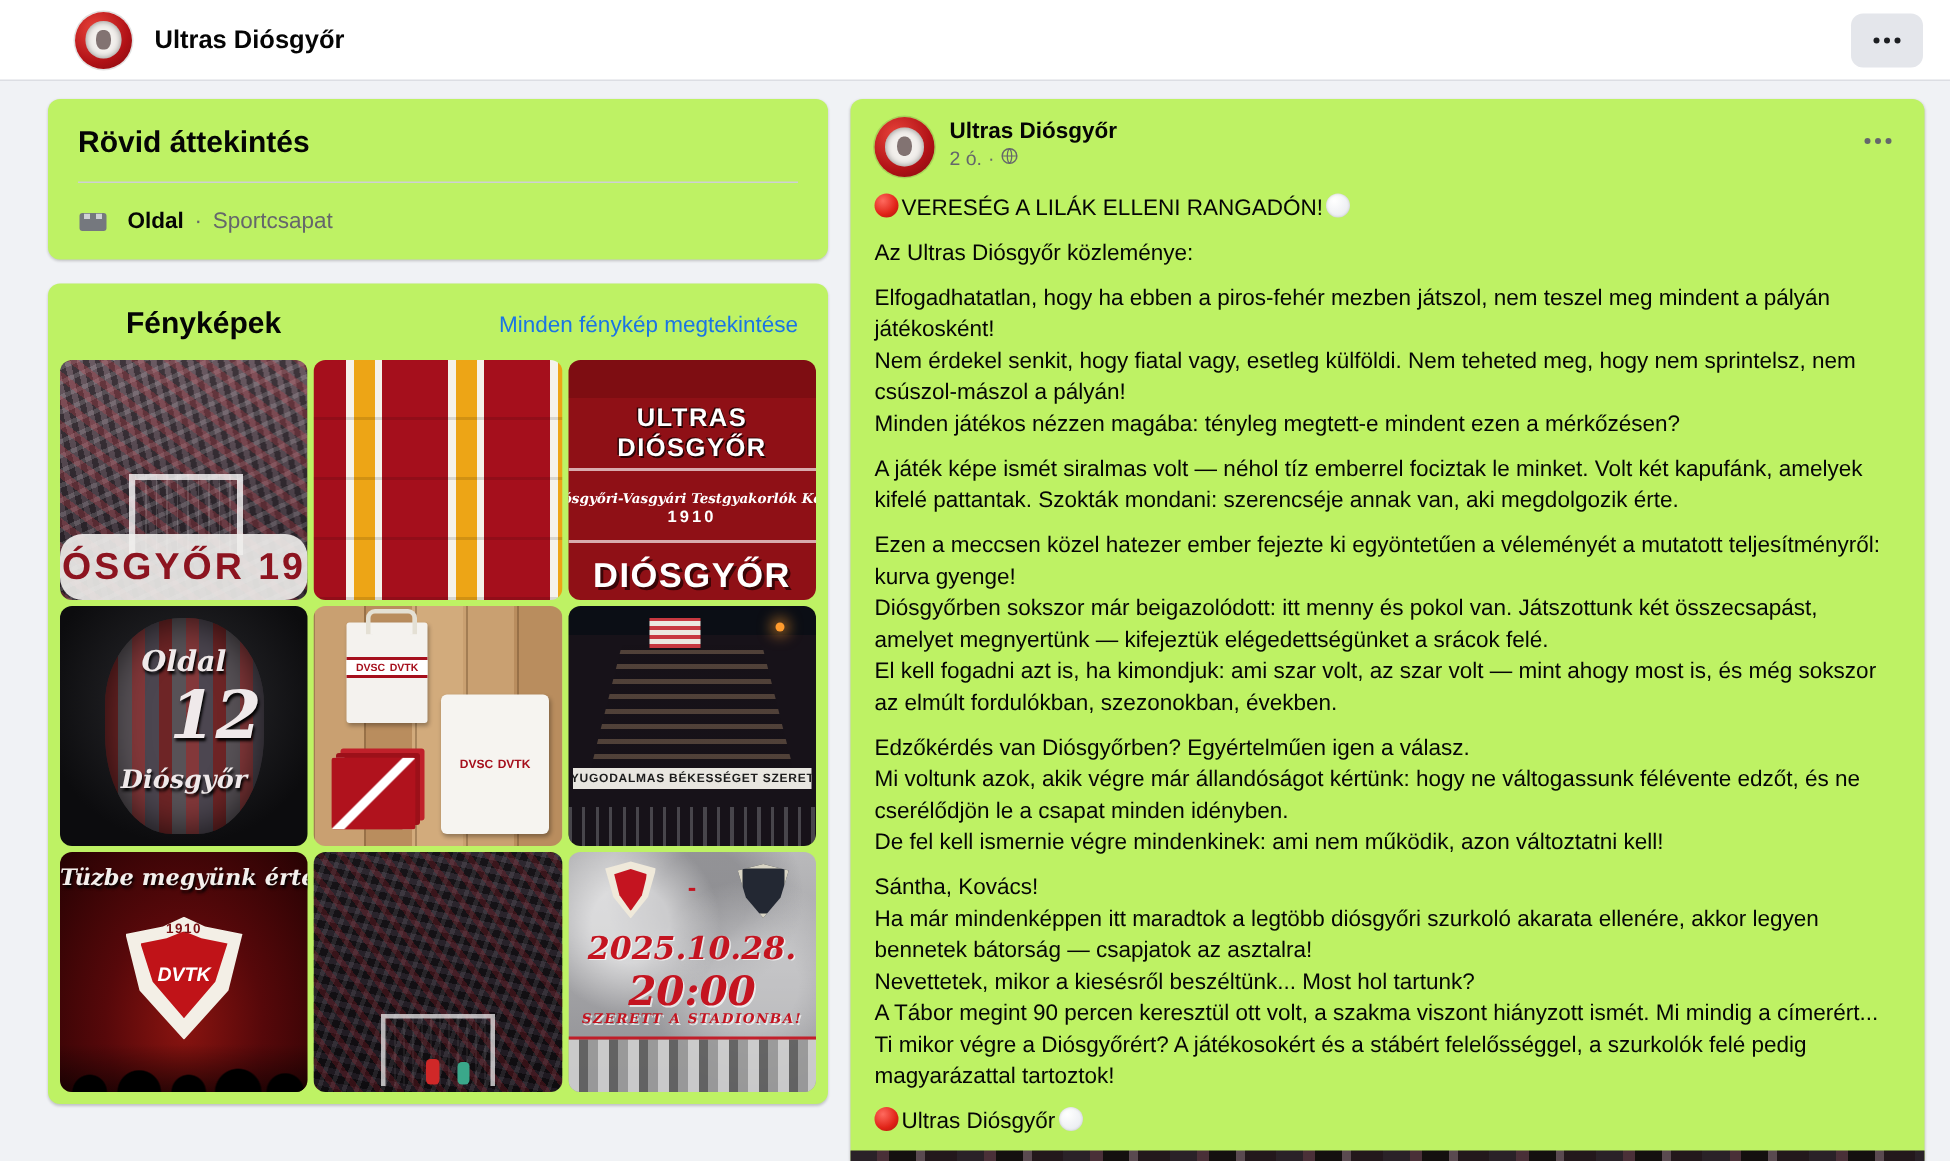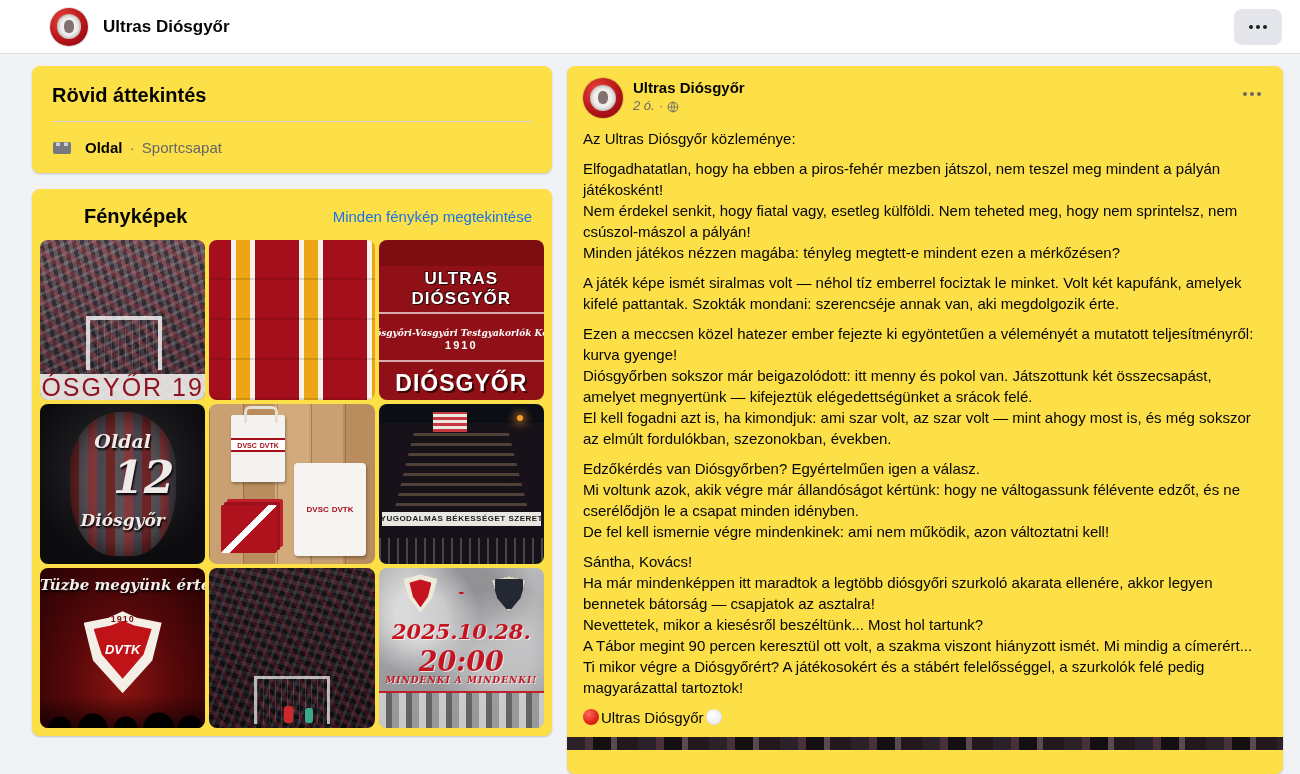--- a/index.html
+++ b/index.html
@@ -19,21 +19,21 @@
   .hdr-badge { width:38px; height:38px; }
   .hdr-title { font-size:17px; font-weight:bold; margin-left:15px; }
   .hdr-more { margin-left:auto; width:48px; height:36px; background:#e4e6eb; border-radius:8px;
     display:flex; align-items:center; justify-content:center; gap:3px; cursor:pointer; }
   .hdr-more .dot { width:4px; height:4px; border-radius:50%; background:#1c1e21; }
 
   
   .content { display:flex; gap:15px; padding:12px 17px 0 32px; align-items:flex-start; }
   .left-col { width:520px; flex:none; display:flex; flex-direction:column; gap:16px; }
   .right-col { flex:1; }
-  .card { background:#fde047; border-radius:8px; box-shadow:0 1px 2px rgba(0,0,0,.2); }
+  .card { background:#bef264; border-radius:8px; box-shadow:0 1px 2px rgba(0,0,0,.2); }
 
   
   .overview { padding:16px 20px; }
   .card-title { font-size:20px; font-weight:bold; margin:2px 0 14px; }
   .overview-desc { font-size:15px; line-height:1.35; text-align:center; margin:0 4px 14px; }
   .overview-divider { border-top:1px solid #ced0d4; margin:0 0 15px; }
   .category-row { display:flex; align-items:center; gap:13px; font-size:15px; color:#65676b; }
   .category-row b { color:#050505; }
 
   
@@ -45,24 +45,24 @@
 
   
   .t-crowd { background:
     repeating-linear-gradient(37deg, rgba(190,60,70,.30) 0 5px, rgba(0,0,0,0) 5px 13px),
     repeating-linear-gradient(-24deg, rgba(235,235,240,.16) 0 3px, rgba(0,0,0,0) 3px 9px),
     repeating-linear-gradient(78deg, rgba(10,8,12,.45) 0 4px, rgba(0,0,0,0) 4px 8px),
     linear-gradient(180deg,#6a5a62,#443a42 70%,#3a3038); }
   .t-crowd .goal { position:absolute; left:28%; bottom:30px; width:46%; height:34%;
     border:4px solid rgba(250,250,250,.8); border-bottom:none;
     background:repeating-linear-gradient(90deg, rgba(255,255,255,.14) 0 1px, transparent 1px 7px); }
-  .t-crowd .banner { position:absolute; left:0; right:0; bottom:0; height:26px;
-    background:rgba(240,238,236,.9); color:#8d1420; font-weight:normal; font-size:25px;
+  .t-crowd .banner { position:absolute; left:0; right:0; bottom:0; height:44px;
+    background:rgba(240,238,236,.9); color:#8d1420; font-weight:bold; font-size:25px;
     letter-spacing:2px; display:flex; align-items:center; justify-content:center;
-    white-space:nowrap; overflow:hidden; }
+    white-space:nowrap; overflow:hidden;border-radius:15px; }
 
   
   .t-scarves { background:
     repeating-linear-gradient(0deg, rgba(0,0,0,.12) 0 2px, transparent 2px 40px),
     repeating-linear-gradient(90deg, #a50f1c 0 22px, #f5f2ea 22px 27px, #eda516 27px 41px,
       #f5f2ea 41px 46px, #a50f1c 46px 68px); }
 
   
   .t-banners { background:linear-gradient(180deg,#7e0d12 0 16%, #8f1016 16% 100%); color:#fff; }
   .t-banners .b-main { position:absolute; top:16%; left:0; right:0; height:30%; display:flex;
@@ -186,21 +186,21 @@
   .t-promo .teamstrip { position:absolute; bottom:0; left:0; right:0; height:23%;
     background:repeating-linear-gradient(90deg,#cfcfcf 0 7px,#5f5f5f 7px 13px,#9a9a9a 13px 20px);
     border-top:2px solid #c41420; opacity:.92; }
 
   
   .post-card { padding:12px 16px 0; min-height:708px; }
   .post-head { display:flex; align-items:flex-start; gap:10px; }
   .post-avatar { width:40px; height:40px; cursor:pointer; }
   .post-head-meta { display:flex; flex-direction:column; gap:2px; padding-top:1px; }
   .post-author { font-size:15px; font-weight:600; cursor:pointer; }
-  .post-time { font-size:13px; color:#65676b; display:flex; align-items:flex-end; gap:4px; cursor:pointer;font-style:italic; }
+  .post-time { font-size:13px; color:#65676b; display:flex; align-items:flex-start; gap:4px; cursor:pointer; }
   .post-more { margin-left:auto; margin-top:8px; display:flex; gap:3px; padding:6px; cursor:pointer;
     border-radius:50%; }
   .post-more .dot { width:4px; height:4px; border-radius:50%; background:#65676b; }
   .post-body { margin-top:10px; font-size:15px; line-height:21px; }
   .post-paragraph { margin:0 0 9px; }
   .emoji { display:inline-block; width:16px; height:16px; border-radius:50%; vertical-align:-2px; }
   .emoji.red-circle { background:radial-gradient(circle at 35% 30%, #ff6a5e, #e02317 60%, #a8130b);
     margin-right:2px; }
   .emoji.white-circle { background:radial-gradient(circle at 35% 30%, #ffffff, #eceef2 70%, #dfe2e8);
     margin-left:2px; box-shadow:inset 0 0 2px rgba(0,0,0,.18); }
@@ -307,21 +307,21 @@
           <div class="fig-red"></div>
           <div class="fig-gk"></div>
         </div>
 
         <div class="tile t-promo">
           <div class="crestL"></div>
           <div class="vs">-</div>
           <div class="crestR"></div>
           <div class="ptxt d1">2025.10.28.</div>
           <div class="ptxt d2">20:00</div>
-          <div class="ptxt d3">MINDENKI A MINDENKI!</div>
+          <div class="ptxt d3">SZERETT A STADIONBA!</div>
           <div class="teamstrip"></div>
         </div>
 
       </div>
     </div>
   </div>
 
   <div class="right-col">
     <div class="card post-card">
       <div class="post-head">
@@ -338,20 +338,21 @@
           </div>
         </div>
         <div class="post-more">
           <span class="dot"></span>
           <span class="dot"></span>
           <span class="dot"></span>
         </div>
       </div>
 
       <div class="post-body">
+          <div class="post-paragraph"><span class="emoji red-circle"></span>VERESÉG A LILÁK ELLENI RANGADÓN!<span class="emoji white-circle"></span></div>
           <div class="post-paragraph">Az Ultras Diósgyőr közleménye:</div>
           <div class="post-paragraph">Elfogadhatatlan, hogy ha ebben a piros-fehér mezben játszol, nem teszel meg mindent a pályán játékosként!<br>Nem érdekel senkit, hogy fiatal vagy, esetleg külföldi. Nem teheted meg, hogy nem sprintelsz, nem csúszol-mászol a pályán!<br>Minden játékos nézzen magába: tényleg megtett-e mindent ezen a mérkőzésen?</div>
           <div class="post-paragraph">A játék képe ismét siralmas volt — néhol tíz emberrel fociztak le minket. Volt két kapufánk, amelyek kifelé pattantak. Szokták mondani: szerencséje annak van, aki megdolgozik érte.</div>
           <div class="post-paragraph">Ezen a meccsen közel hatezer ember fejezte ki egyöntetűen a véleményét a mutatott teljesítményről: kurva gyenge!<br>Diósgyőrben sokszor már beigazolódott: itt menny és pokol van. Játszottunk két összecsapást, amelyet megnyertünk — kifejeztük elégedettségünket a srácok felé.<br>El kell fogadni azt is, ha kimondjuk: ami szar volt, az szar volt — mint ahogy most is, és még sokszor az elmúlt fordulókban, szezonokban, években.</div>
           <div class="post-paragraph">Edzőkérdés van Diósgyőrben? Egyértelműen igen a válasz.<br>Mi voltunk azok, akik végre már állandóságot kértünk: hogy ne váltogassunk félévente edzőt, és ne cserélődjön le a csapat minden idényben.<br>De fel kell ismernie végre mindenkinek: ami nem működik, azon változtatni kell!</div>
           <div class="post-paragraph">Sántha, Kovács!<br>Ha már mindenképpen itt maradtok a legtöbb diósgyőri szurkoló akarata ellenére, akkor legyen bennetek bátorság — csapjatok az asztalra!<br>Nevettetek, mikor a kiesésről beszéltünk... Most hol tartunk?<br>A Tábor megint 90 percen keresztül ott volt, a szakma viszont hiányzott ismét. Mi mindig a címerért... Ti mikor végre a Diósgyőrért? A játékosokért és a stábért felelősséggel, a szurkolók felé pedig magyarázattal tartoztok!</div>
           <div class="post-paragraph"><span class="emoji red-circle"></span>Ultras Diósgyőr<span class="emoji white-circle"></span></div>
         </div>
 
       <div class="post-attachment"></div>

